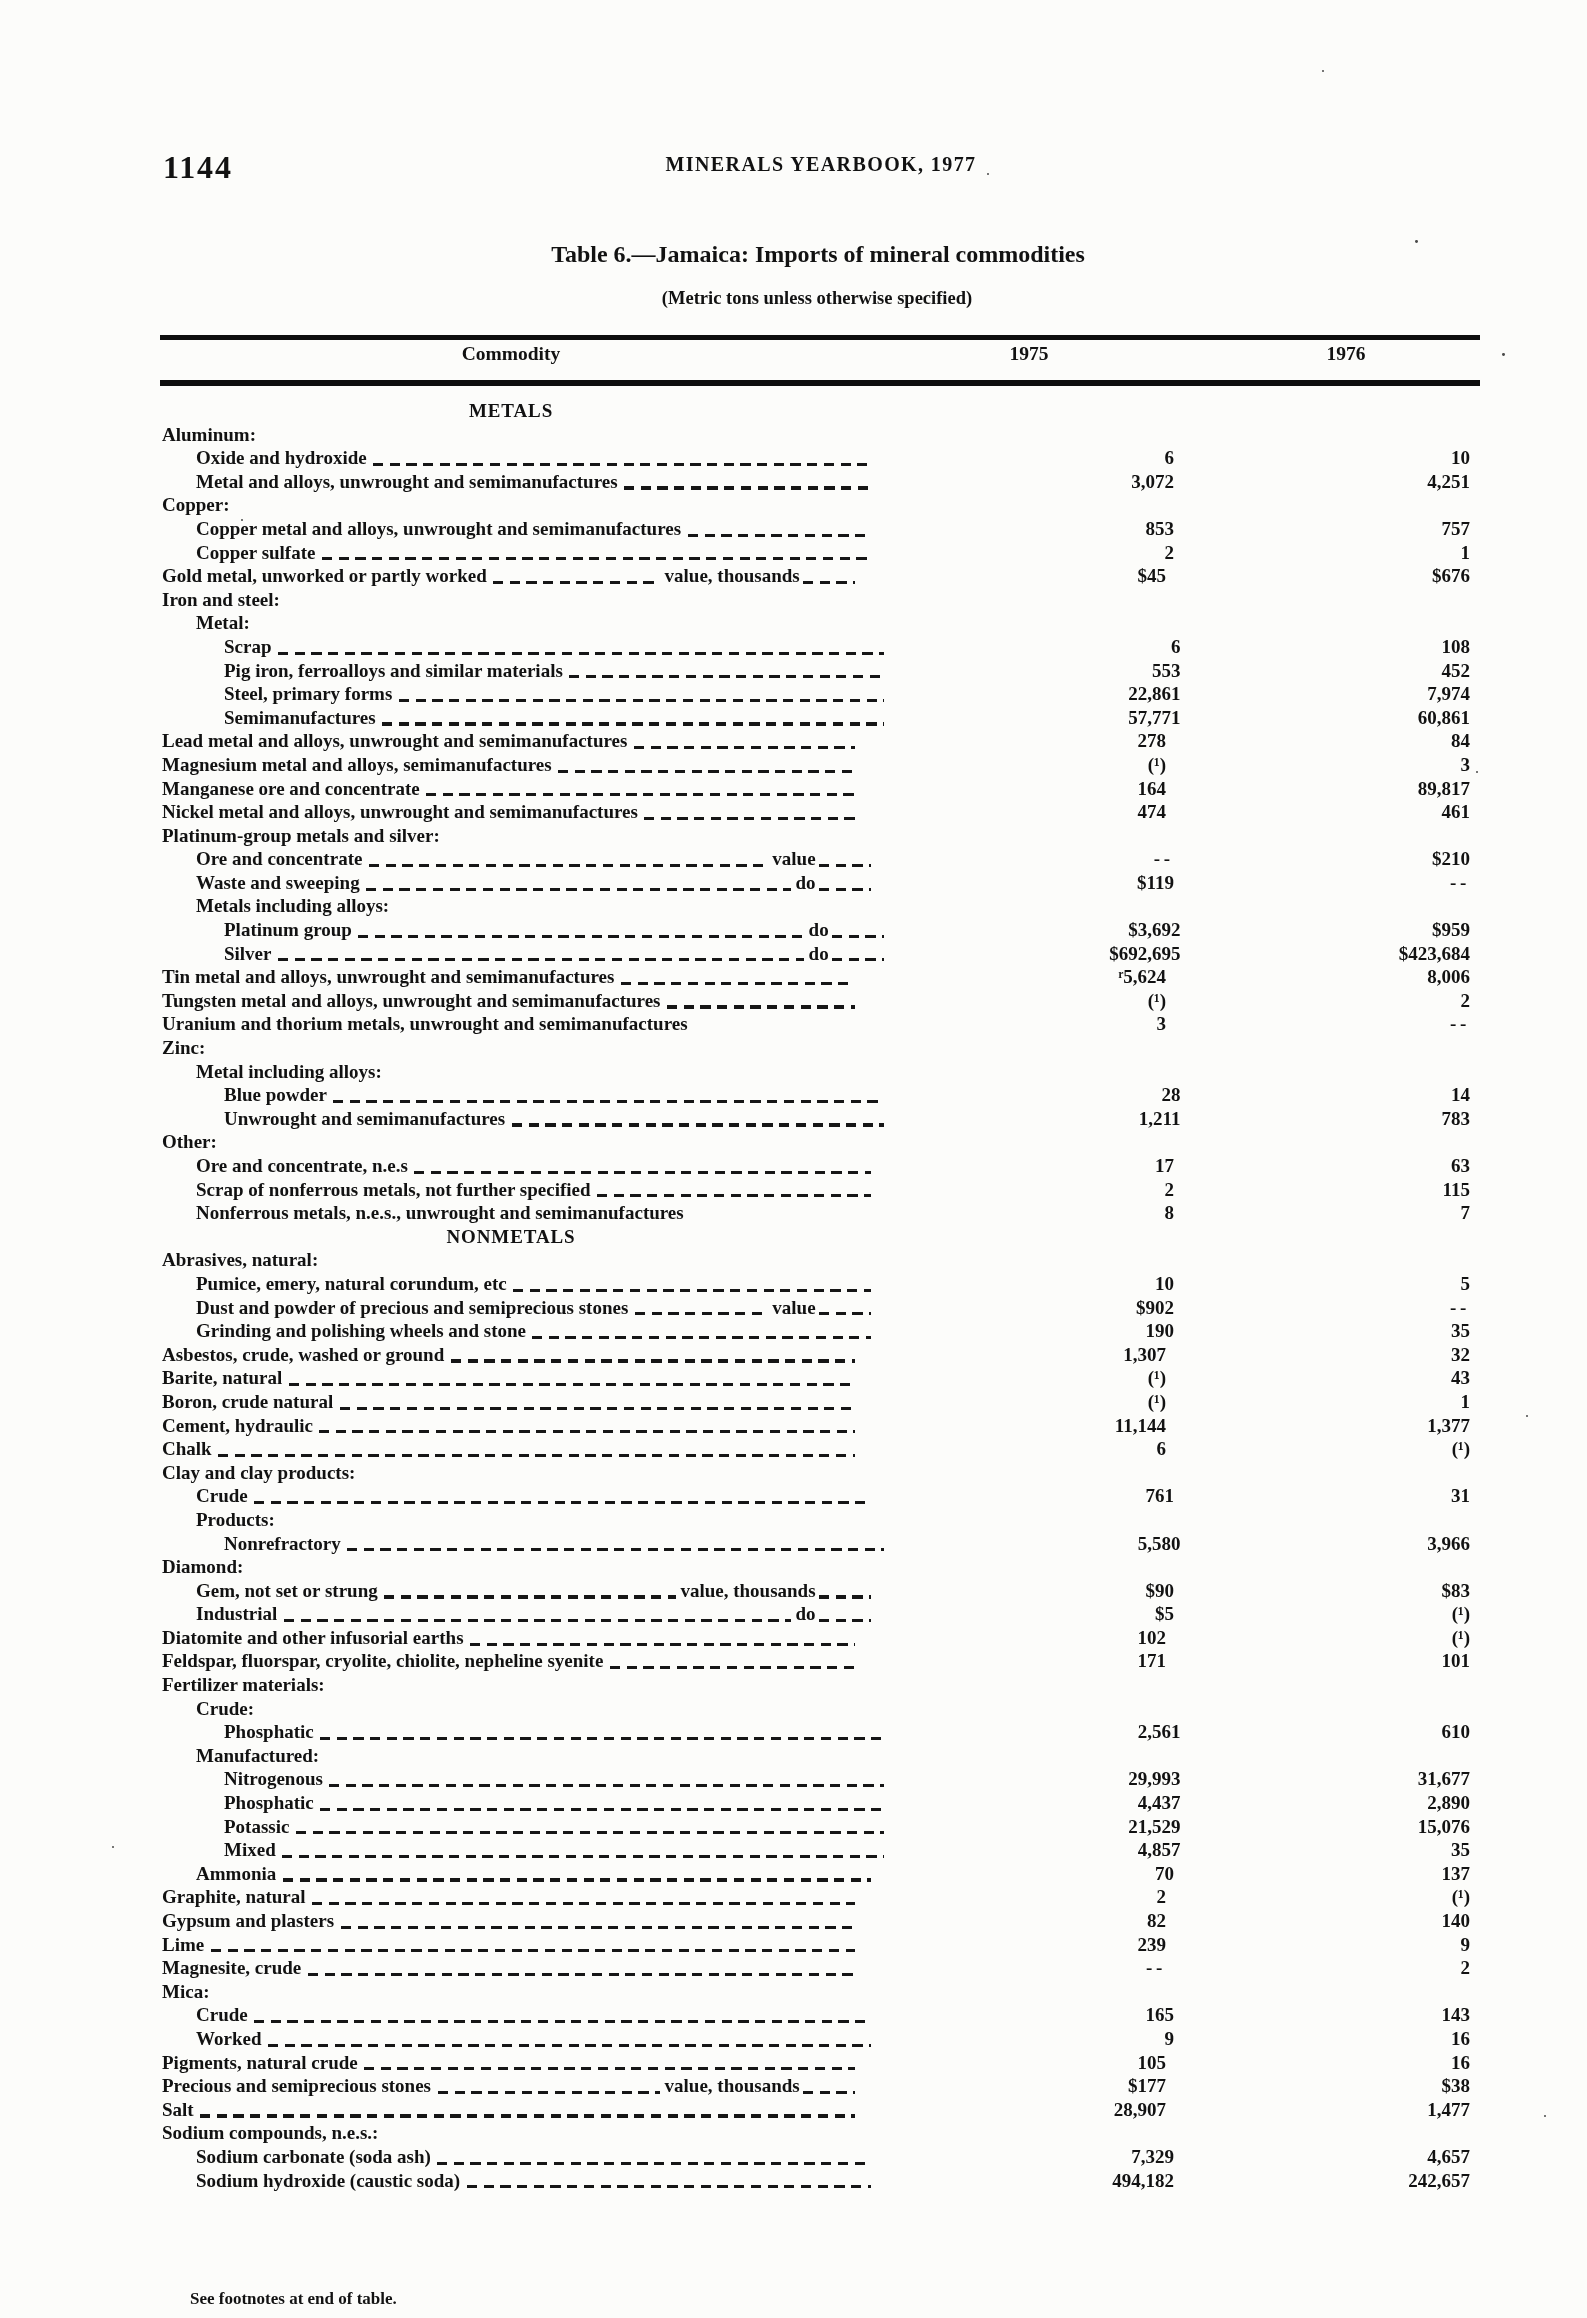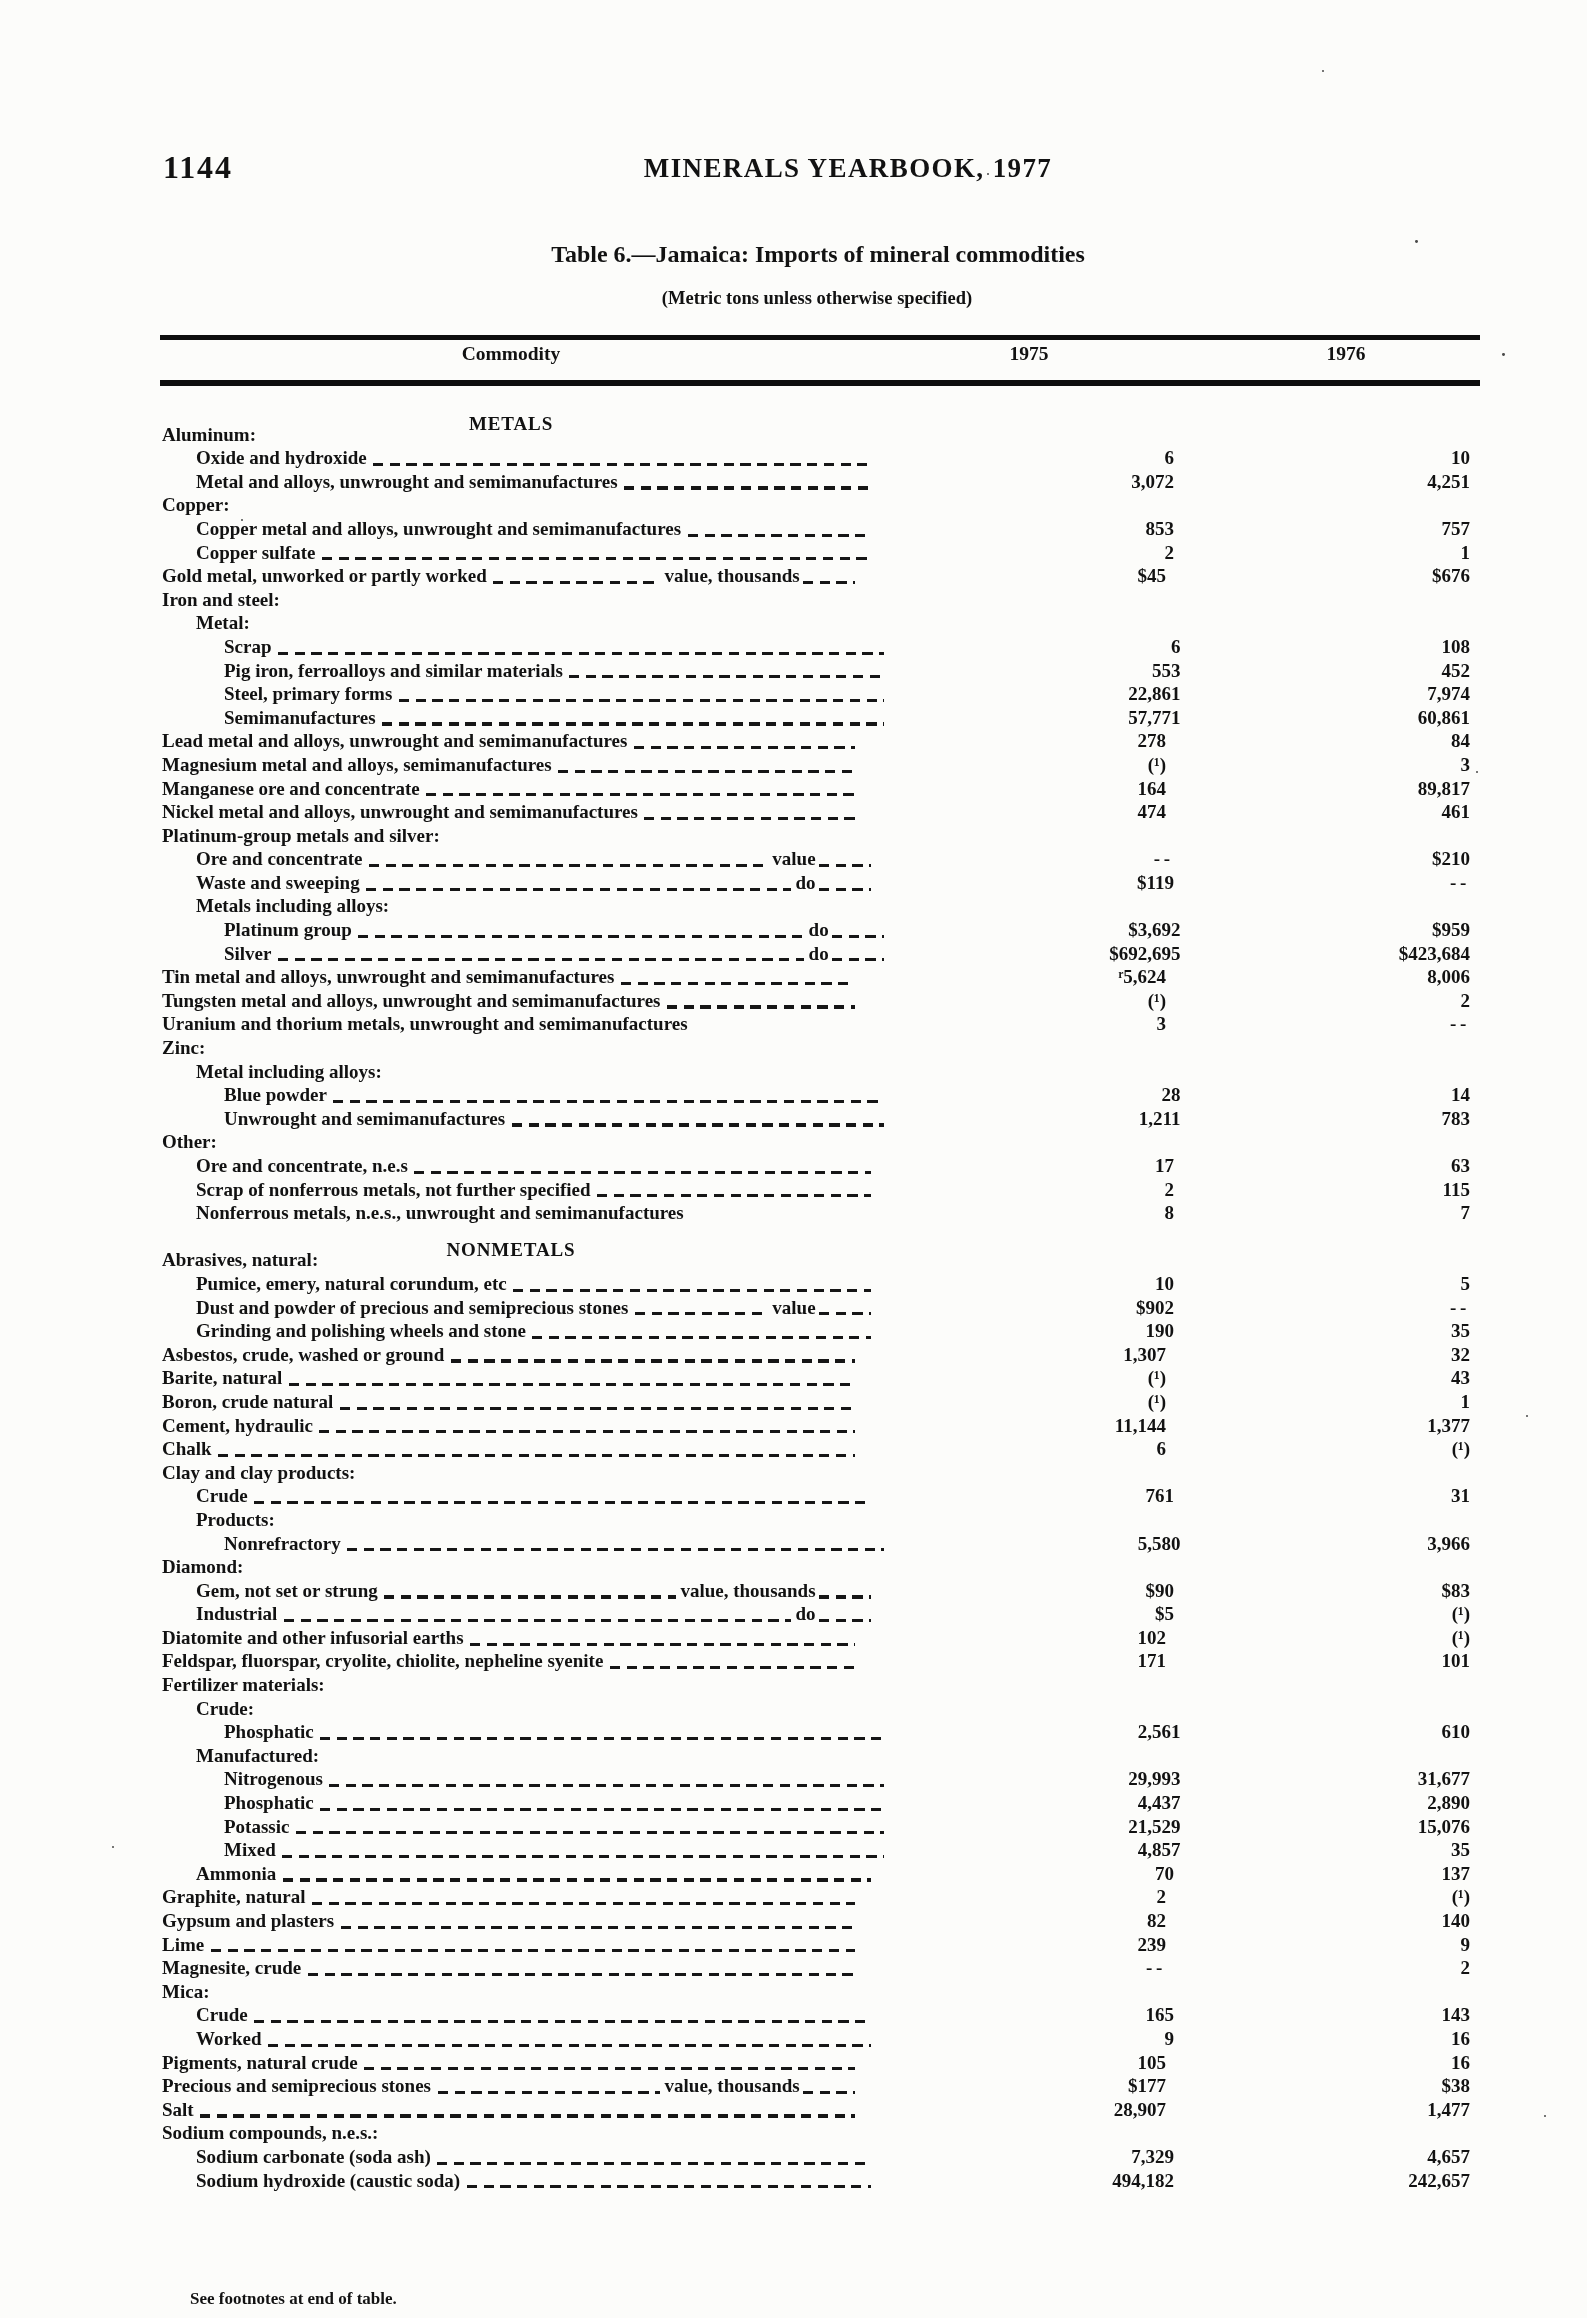--- a/index.html
+++ b/index.html
@@ -14,21 +14,21 @@
     overflow: hidden;
   }
 
   
   .page-number {
     position: absolute; left: 163px; top: 149px;
     font-size: 32px; letter-spacing: 1.9px;
   }
   .running-title {
     position: absolute; top: 153px; left: 821px; transform: translateX(-50%);
-    font-size: 27px; letter-spacing: 1.4px; white-space: nowrap; margin-left: 27px;
+    font-size: 20px; letter-spacing: 1.4px; white-space: nowrap;
   }
   .table-title {
     position: absolute; top: 241px; left: 818px; transform: translateX(-50%);
     font-size: 24px; white-space: nowrap;
   }
   .table-subtitle {
     position: absolute; top: 288px; left: 817px; transform: translateX(-50%);
     font-size: 18.5px; white-space: nowrap;
   }
 
@@ -46,21 +46,21 @@
   .th-1975 { width: 306px;  text-align: center; text-indent: 32px; }
   .th-1976 { width: 304px;  text-align: center; text-indent: 56px; }
 
   
   .tbody {
     position: absolute; top: 400px; left: 162px; width: 1308px;
     font-size: 19px;
   }
   .row { display: flex; align-items: baseline; height: 23.6px; white-space: nowrap; }
   .commodity { width: 698px; display: flex; align-items: baseline; overflow: hidden; }
-  .commodity.center { justify-content: center; margin-top: 13px; }
+  .commodity.center { justify-content: center; }
   .ind0 { padding-left: 0; }
   .ind1 { padding-left: 34px; }
   .ind2 { padding-left: 62px; }
   .section-title { letter-spacing: 0.9px; }
   .leader {
     flex: 1 1 auto; height: 3.2px; align-self: flex-end;
     margin: 0 4.6px 3.2px 6.5px; min-width: 0;
     background: repeating-linear-gradient(90deg, #161616 0 10.2px, transparent 10.2px 16.7px);
   }
   .leader.short { flex: 0 0 52px; margin-left: 3.7px; }

